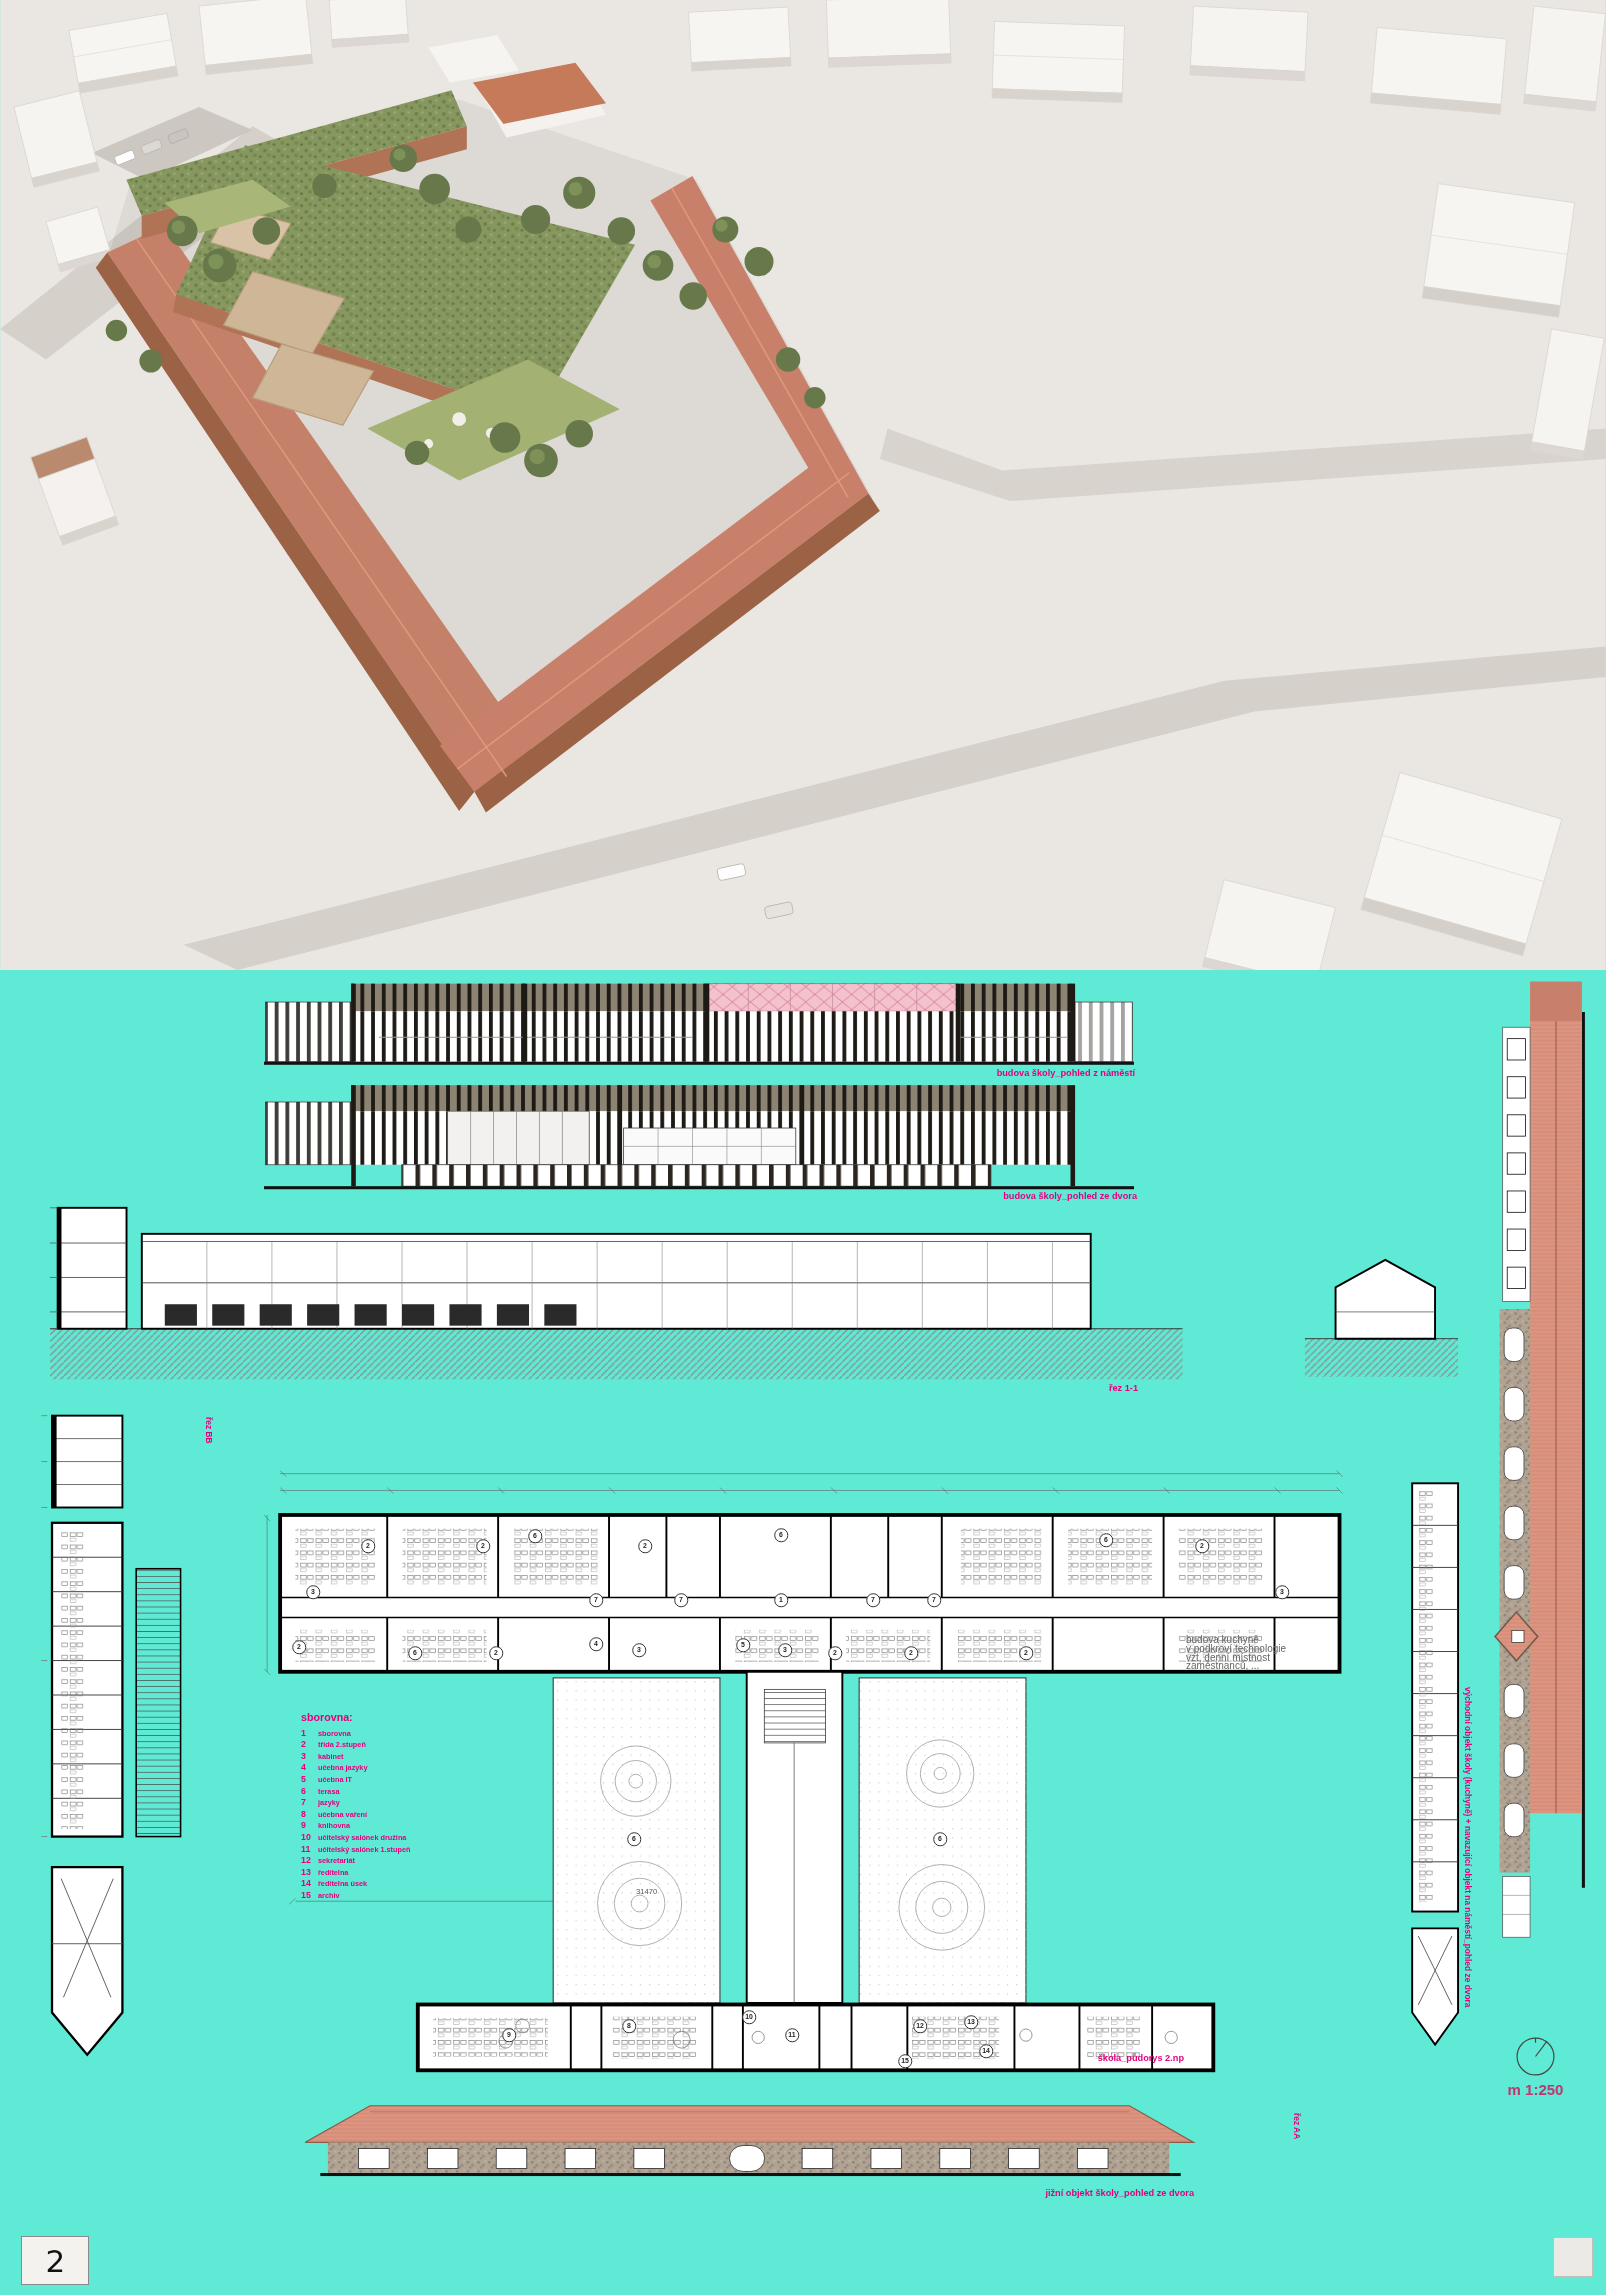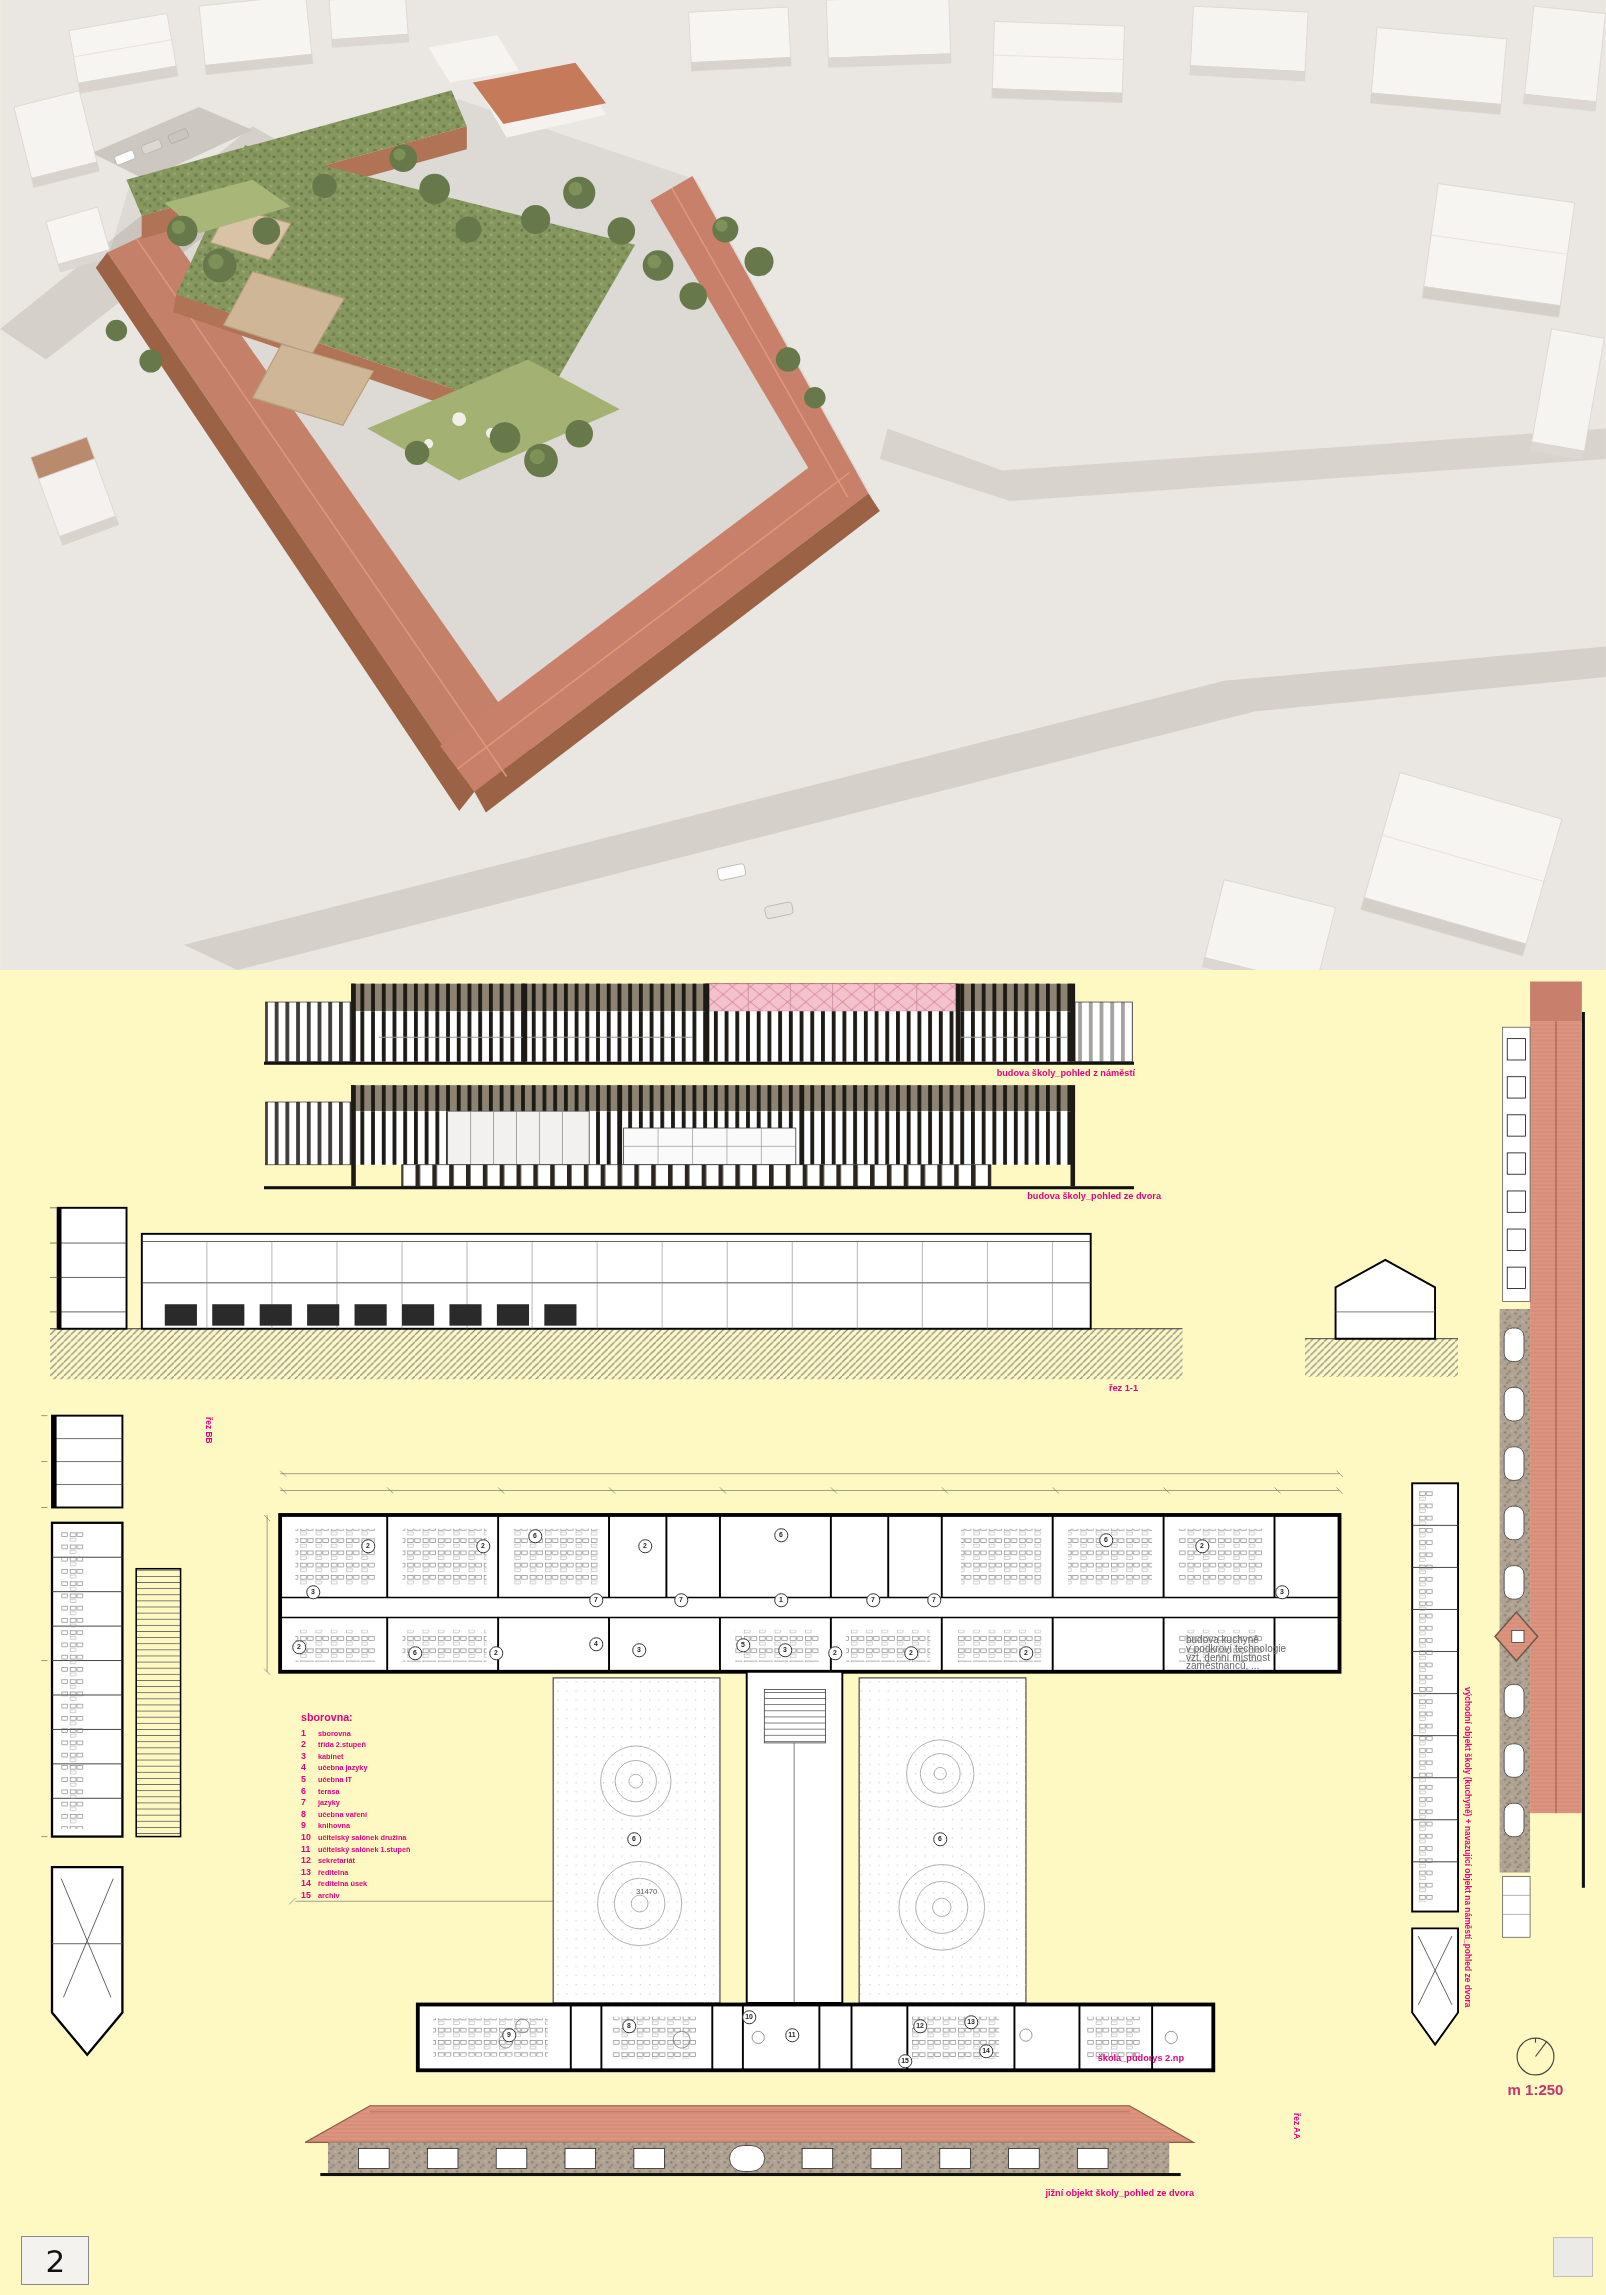--- a/index.html
+++ b/index.html
@@ -1,16 +1,16 @@
 <!DOCTYPE html>
 <html style="font-size:12.2px"><head>
 <meta charset="utf-8">
 <style>
   html,body{margin:0;padding:0;background:#9a9a9a;}
-  #board{position:relative;width:1606px;height:2295px;background:#fef9c3;
+  #board{position:relative;width:1606px;height:2295px;background:#5eead4;
          font-family:"Liberation Sans",sans-serif;overflow:hidden;}
   .abs{position:absolute;}
   svg{display:block;}
   .lbl{position:absolute;font-weight:bold;font-size:9.2px;color:#e6007e;white-space:nowrap;}
   .lbl.right{text-align:right;}
   .lbl.vert{writing-mode:vertical-rl;}
   .legend{position:absolute;left:301px;top:1711px;color:#e6007e;width:176px;}
   .legend-title{font-weight:bold;font-size:10.7px;margin-bottom:4.6px;}
   .legend-row{display:flex;align-items:baseline;height:11.6px;}
   .legend-num{font-weight:bold;font-size:8.8px;width:17px;flex:0 0 17px;}
@@ -293,21 +293,21 @@
     <rect x="180" y="104" width="770" height="28" fill="#fff" stroke="#333" stroke-width="1"></rect>
     <rect x="180" y="104" width="770" height="28" fill="url(#ppost)"></rect>
     <g fill="#1d1a16">
         <rect x="114" y="0" width="6" height="132"></rect>
         <rect x="462" y="0" width="6" height="104"></rect>
         <rect x="700" y="0" width="6" height="104"></rect>
         <rect x="1054" y="0" width="6" height="132"></rect>
       </g>
     <rect x="0" y="132" width="1137" height="4" fill="#111"></rect>
   </svg>
-  <div class="lbl right" style="left:908px;top:1191px;width:253px">budova školy_pohled ze dvora</div>
+  <div class="lbl right" style="left:884px;top:1191px;width:253px">budova školy_pohled ze dvora</div>
 
   <svg class="abs" style="left:50px;top:1197px" width="1408" height="190" viewBox="0 0 1840 248">
     <rect x="0" y="172" width="1480" height="66" fill="url(#phatch)"></rect>
     <line x1="0" y1="172" x2="1480" y2="172" stroke="#333" stroke-width="1.5"></line>
     <rect x="1640" y="185" width="210" height="50" fill="url(#phatch)"></rect>
     <line x1="1640" y1="185" x2="1850" y2="185" stroke="#333" stroke-width="1.2"></line>
     <g>
       <rect x="10" y="14" width="90" height="158" fill="#fff" stroke="#000" stroke-width="2.5"></rect>
       <path d="M10,60 H100 M10,105 H100 M10,150 H100" stroke="#333" stroke-width="1"></path>
       <rect x="10" y="14" width="5" height="158" fill="#000"></rect>

